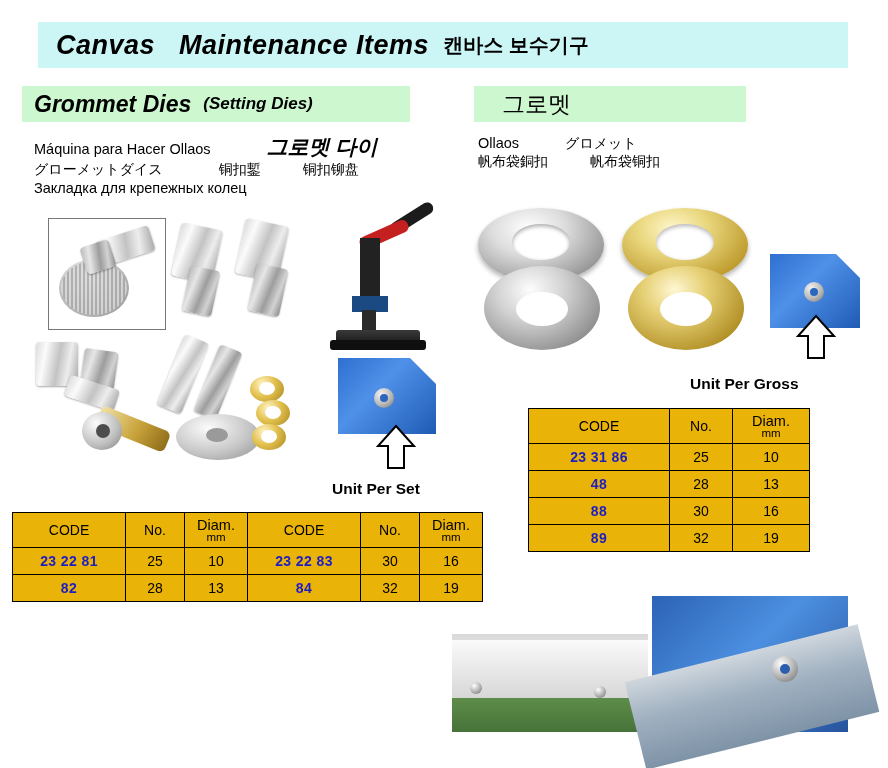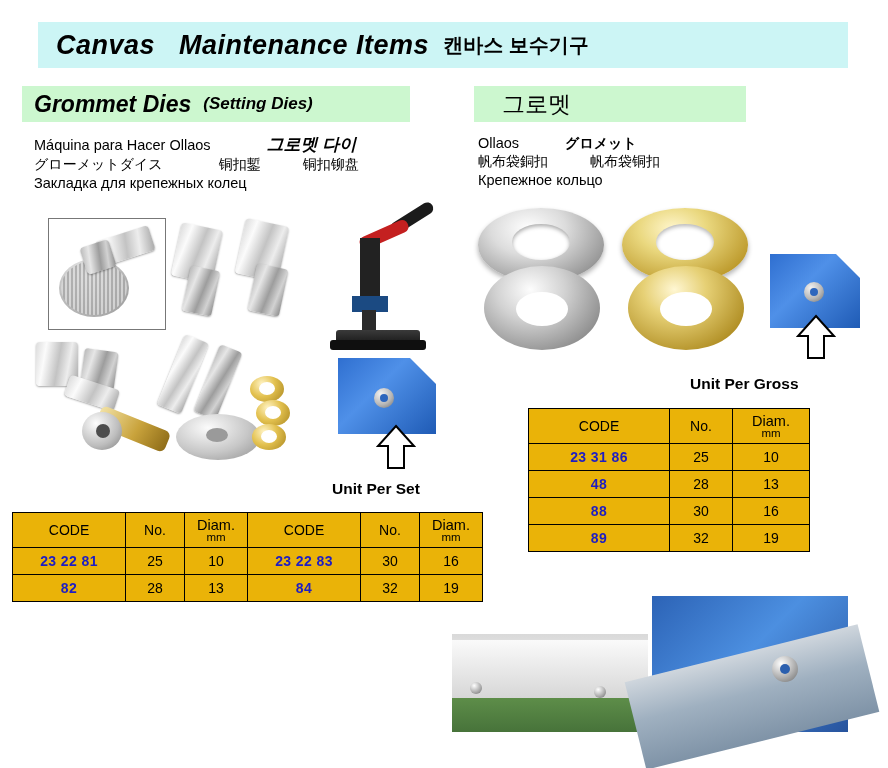--- a/index.html
+++ b/index.html
@@ -79,38 +79,38 @@
     line-height: 1.28;
   }
   .desc div {
     white-space: pre;
     gap: 20px;
   }
   .desc .l-es {
     font-size: 14.5px;
   }
   .desc .l-kr {
-    font-size: 17px;
+    font-size: 21px;
     font-weight: bold;
     font-style: italic;
   }
   .desc .l-jp {
     font-size: 14px;
   }
   .desc .l-cn {
     font-size: 14px;
   }
   .desc .l-ru {
     font-size: 14.5px;
   }
   .row-line {
     display: flex;
     align-items: baseline;
   }
-  .gap-a { margin-left: 26px; font-weight: bold; }
+  .gap-a { margin-left: 26px; }
   .gap-b { margin-left: 36px; }
   .gap-c { margin-left: 22px; }
 
   #desc-dies { left: 34px; top: 134px; }
   #desc-grommets { left: 478px; top: 134px; }
 
   
   .unit-label {
     position: absolute;
     font-size: 15.5px;
@@ -270,23 +270,20 @@
 </div>
 
 <div class="desc" id="desc-grommets">
   <div class="row-line">
     <span class="l-es">Ollaos</span>
     <span class="l-jp gap-a">グロメット</span>
   </div>
   <div class="row-line">
     <span class="l-cn">帆布袋銅扣</span>
     <span class="l-cn gap-c">帆布袋铜扣</span>
-  </div>
-  <div class="row-line">
-    <span class="l-ru">Крепежное кольцо</span>
   </div>
 </div>
 
 <div class="img-area" style="left:0;top:0;width:460px;height:500px;">
 
   <div class="photo-frame" style="left:48px;top:218px;width:116px;height:110px;background:#fff;">
     <div style="position:absolute;left:10px;top:40px;width:70px;height:58px;border-radius:50%;background:radial-gradient(circle at 40% 30%,#f6f6f6,#bdbdbd 55%,#8a8a8a 100%);"></div>
     <div style="position:absolute;left:12px;top:42px;width:66px;height:54px;border-radius:50%;background:repeating-linear-gradient(90deg,#d8d8d8 0 2px,#a8a8a8 2px 4px);opacity:.85;"></div>
     <div class="metal" style="left:48px;top:14px;width:56px;height:26px;transform:rotate(-18deg);"></div>
     <div class="metal dark" style="left:34px;top:24px;width:30px;height:28px;transform:rotate(-18deg);"></div>

